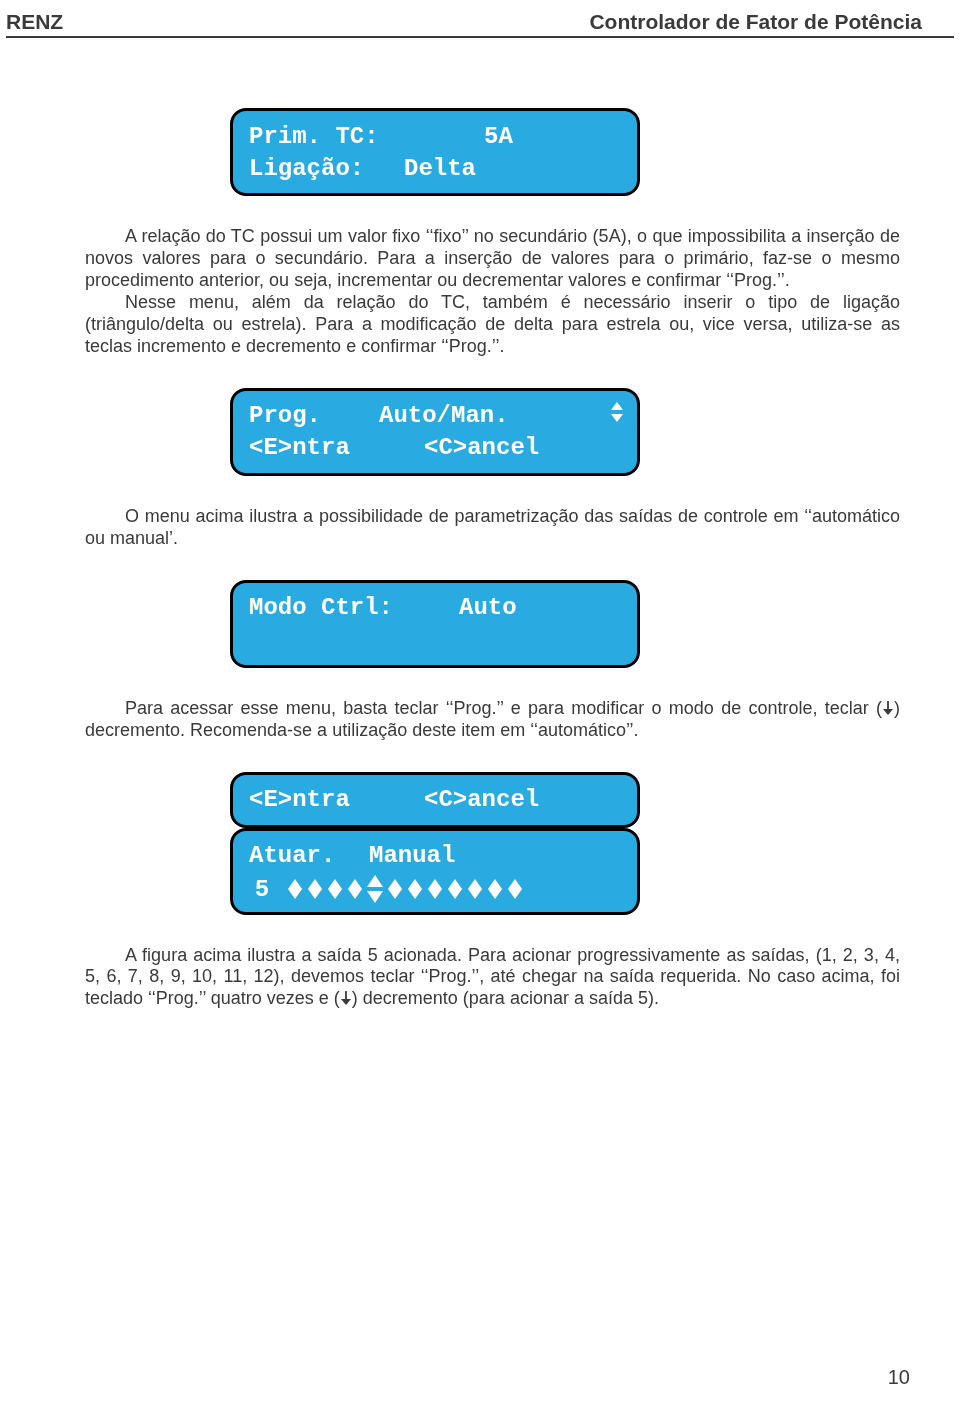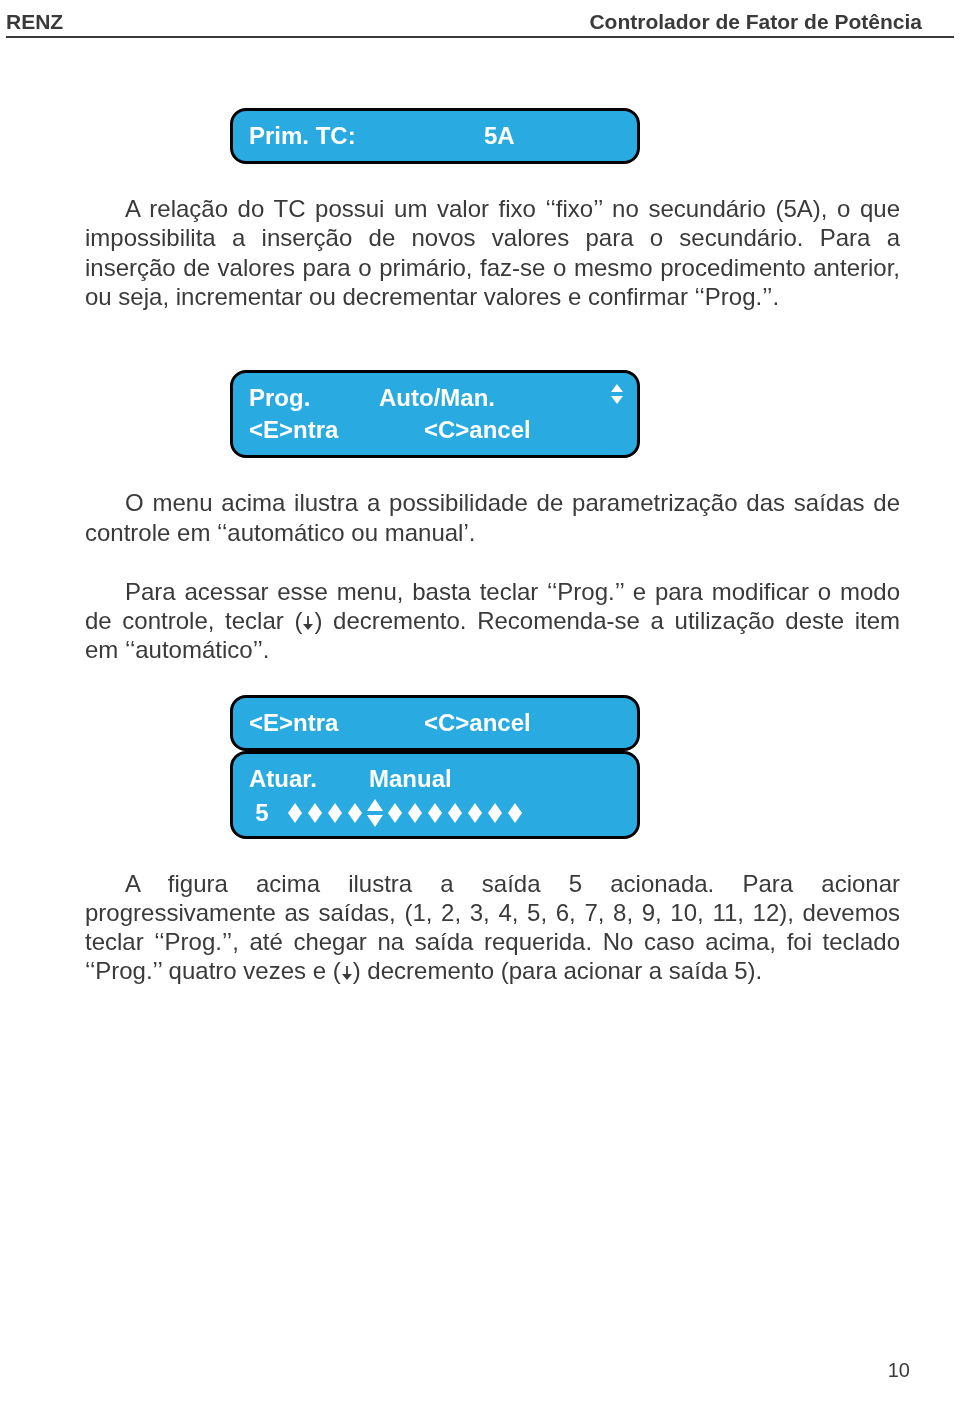--- a/index.html
+++ b/index.html
@@ -35,21 +35,21 @@
     padding: 70px 60px 30px 85px;
   }
   .display {
     background: #29abe2;
     border: 3px solid #000;
     border-radius: 16px;
     width: 410px;
     margin-left: 145px;
     padding: 9px 16px 9px 16px;
     color: #fff;
-    font-family: Liberation Sans, sans-serif;
+    font-family: Liberation Mono, monospace;
     font-size: 24px;
     font-weight: bold;
     box-sizing: border-box;
     text-align: left;
   }
   .display .row {
     display: flex;
     align-items: center;
     height: 32px;
     position: relative;
@@ -65,21 +65,21 @@
   }
   .arrows span {
     display: block;
     width: 0; height: 0;
     border-left: 6px solid transparent;
     border-right: 6px solid transparent;
   }
   .arrows .up { border-bottom: 8px solid #fff; margin-bottom: 4px;}
   .arrows .dn { border-top: 8px solid #fff; }
   .para {
-    font-size: 24px;
+    font-size: 18px;
     line-height: 1.22;
     color: #3a3a3a;
     text-align: justify;
     margin: 30px 0 30px 0;
   }
   .para .indent { display: inline-block; width: 40px; }
   .down-arrow {
     display: inline-block;
     vertical-align: -2px;
   }
@@ -113,21 +113,21 @@
     top: 2px; left: 3px;
     width: 0; height: 0;
     border-left: 7px solid transparent;
     border-right: 7px solid transparent;
     border-bottom: 10px solid #fff;
   }
   .tri.active .t-up { top: 14px; border-top-width: 12px; border-left-width:8px; border-right-width:8px; left:2px;}
   .tri.active .t-dn { top: -2px; border-bottom-width: 12px; border-left-width:8px; border-right-width:8px; left:2px;}
   .page-num {
     position: absolute;
-    bottom: 39px;
+    bottom: 32px;
     right: 50px;
     font-size: 20px;
     color: #3a3a3a;
   }
 </style>
 </head>
 <body>
 
 <div class="page">
 
@@ -138,25 +138,29 @@
   <hr class="hdr-line">
 
   <div class="content">
 
     <div class="display">
       <div class="row">
         <span class="c1">Prim. TC:</span>
         <span style="width:80px"></span>
         <span>5A</span>
       </div>
+      <div class="row">
+        <span class="c1">Ligação:</span>
+        <span>Delta</span>
+      </div>
     </div>
 
     <div class="para">
       <span class="indent"></span><span>A relação do TC possui um valor fixo ‘‘fixo’’ no secundário (5A), o que impossibilita a inserção de novos valores para o secundário. Para a inserção de valores para o primário, faz-se o mesmo procedimento anterior, ou seja, incrementar ou decrementar valores e confirmar ‘‘Prog.’’.</span><br>
-      <span class="indent"></span>
+      <span class="indent"></span><span>Nesse menu, além da relação do TC, também é necessário inserir o tipo de ligação (triângulo/delta ou estrela). Para a modificação de delta para estrela ou, vice versa, utiliza-se as teclas incremento e decremento e confirmar ‘‘Prog.’’.</span>
     </div>
 
     <div class="display">
       <div class="row">
         <span class="c1" style="width:130px">Prog.</span>
         <span>Auto/Man.</span>
         <span class="arrows">
           <span class="up"></span>
             <span class="dn"></span>
         </span>
@@ -164,20 +168,27 @@
       <div class="row">
         <span class="c1" style="width:175px">&lt;E&gt;ntra</span>
         <span>&lt;C&gt;ancel</span>
       </div>
     </div>
 
     <div class="para">
       <span class="indent"></span><span>O menu acima ilustra a possibilidade de parametrização das saídas de controle em ‘‘automático ou manual’.</span>
     </div>
 
+    <div class="display tall">
+      <div class="row">
+        <span class="c1" style="width:210px">Modo Ctrl:</span>
+        <span>Auto</span>
+      </div>
+      <div class="row"></div>
+    </div>
 
     <div class="para">
       <span class="indent"></span><span>Para acessar esse menu, basta teclar ‘‘Prog.’’ e para modificar o modo de controle, teclar (</span><span class="down-arrow"><svg width="12" height="16">
             <line x1="6" y1="1" x2="6" y2="12" stroke="#3a3a3a" stroke-width="1.8"></line>
             <polygon points="1,9 11,9 6,15" fill="#3a3a3a"></polygon>
           </svg></span><span>) decremento. Recomenda-se a utilização deste item em ‘‘automático’’.</span>
     </div>
 
     <div class="display">
       <div class="row">

